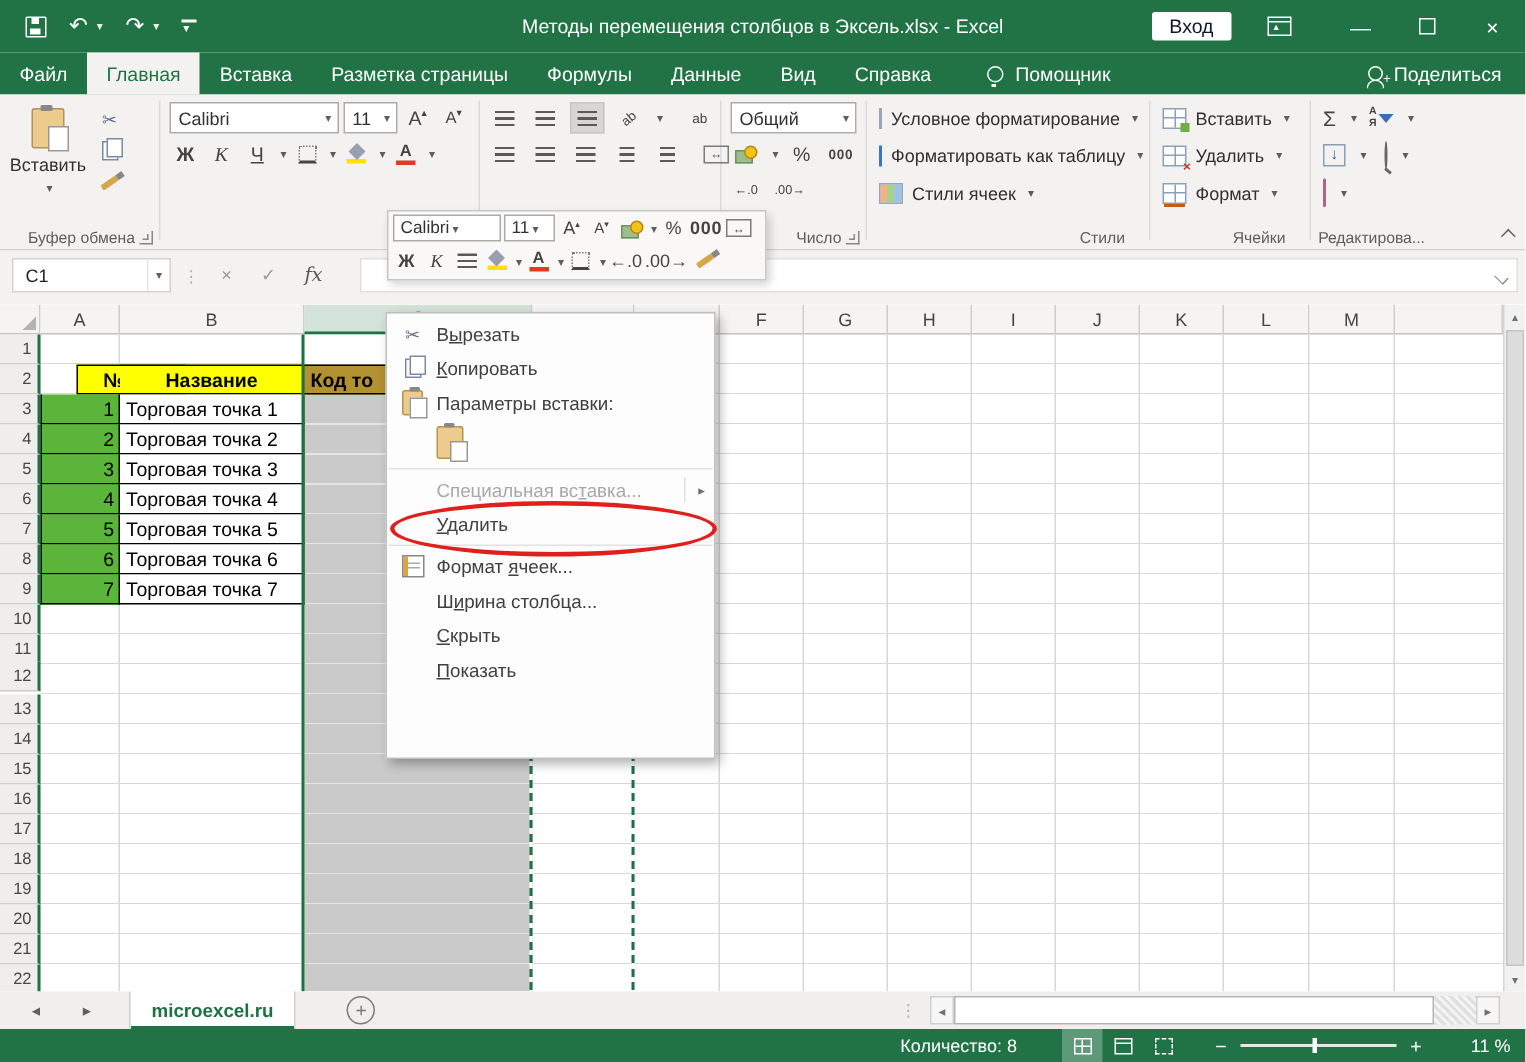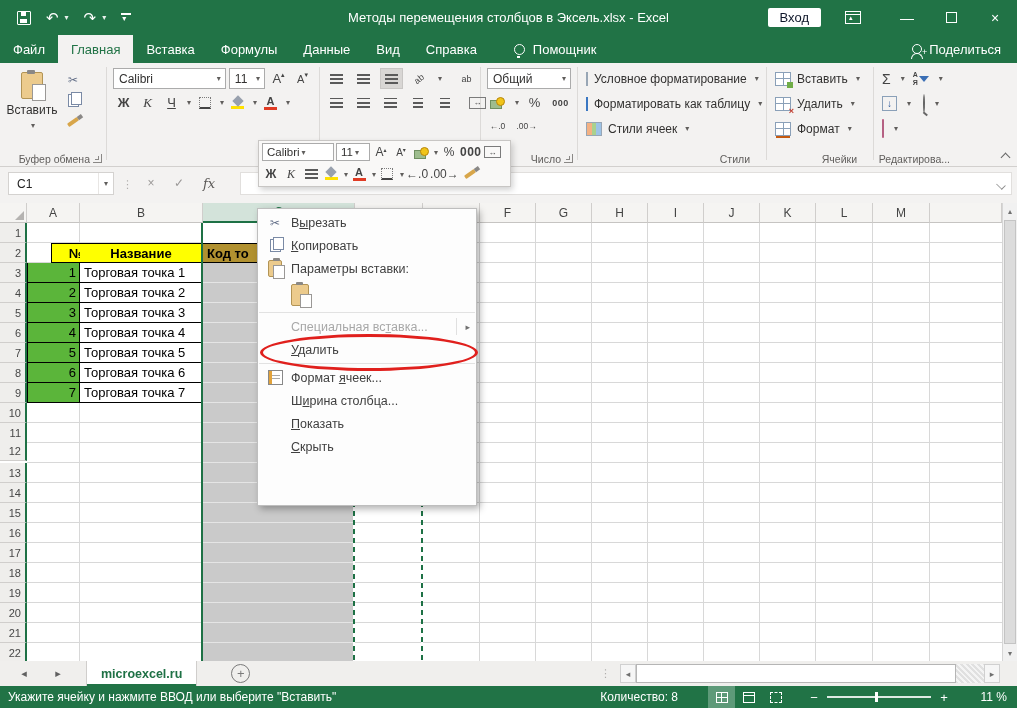--- a/index.html
+++ b/index.html
@@ -251,20 +251,21 @@
       </div>
     <div class="winbtn">×</div>
   </div>
 </div>
 
 <div id="tabrow">
   <div id="tab-strip">
       <div class="tab">Файл</div>
       <div class="tab active">Главная</div>
       <div class="tab">Вставка</div>
+      <div class="tab">Разметка страницы</div>
       <div class="tab">Формулы</div>
       <div class="tab">Данные</div>
       <div class="tab">Вид</div>
       <div class="tab">Справка</div>
     </div>
   <div class="assist">
     <span class="ic-bulb"></span>
     <span>Помощник</span>
   </div>
   <div class="share">
@@ -588,21 +589,20 @@
   <span class="hdots">⋮</span>
   <div id="hscroll">
     <div class="harr">◂</div>
     <div id="hthumb"></div>
     <div class="hatch"></div>
     <div class="harr">▸</div>
   </div>
 </div>
 
 <div id="status">
-  <span id="hint">Укажите ячейку и нажмите ВВОД или выберите "Вставить"</span>
   <div class="st-right">
     <span id="count">Количество: 8</span>
     <div class="vbtn active">
         <span class="ic-vnorm"></span>
       </div>
     <div class="vbtn">
         <span class="ic-vlay"></span>
       </div>
     <div class="vbtn">
         <span class="ic-vbrk"></span>
@@ -707,19 +707,19 @@
     <div class="mi">
       <div class="micon">
         <span class="ic-fmtcells"></span>
       </div>
       <span>Формат <u>я</u>чеек...</span>
     </div>
     <div class="mi">
       <span>Ш<u>и</u>рина столбца...</span>
     </div>
     <div class="mi">
+      <span><u>С</u>крыть</span>
+    </div>
+    <div class="mi">
       <span><u>П</u>оказать</span>
     </div>
-    <div class="mi">
-      <span><u>С</u>крыть</span>
-    </div>
   </div>
 <div id="ellipse"></div>
 
 </body></html>

